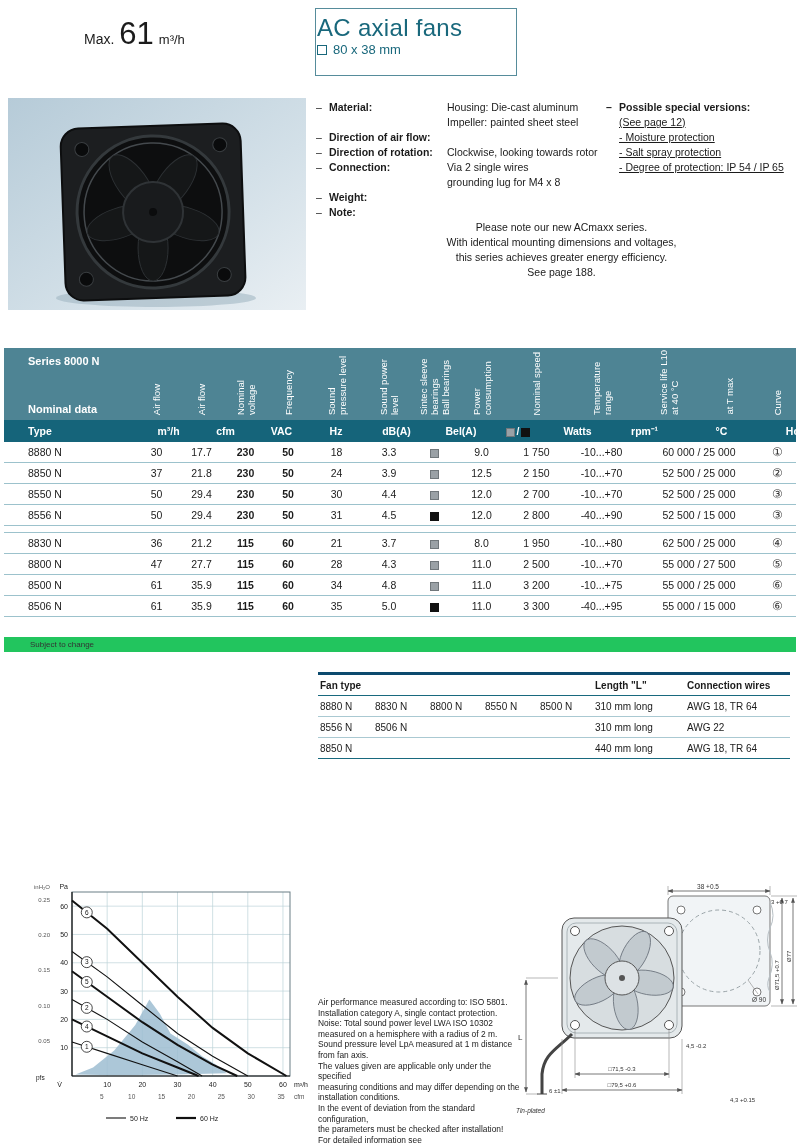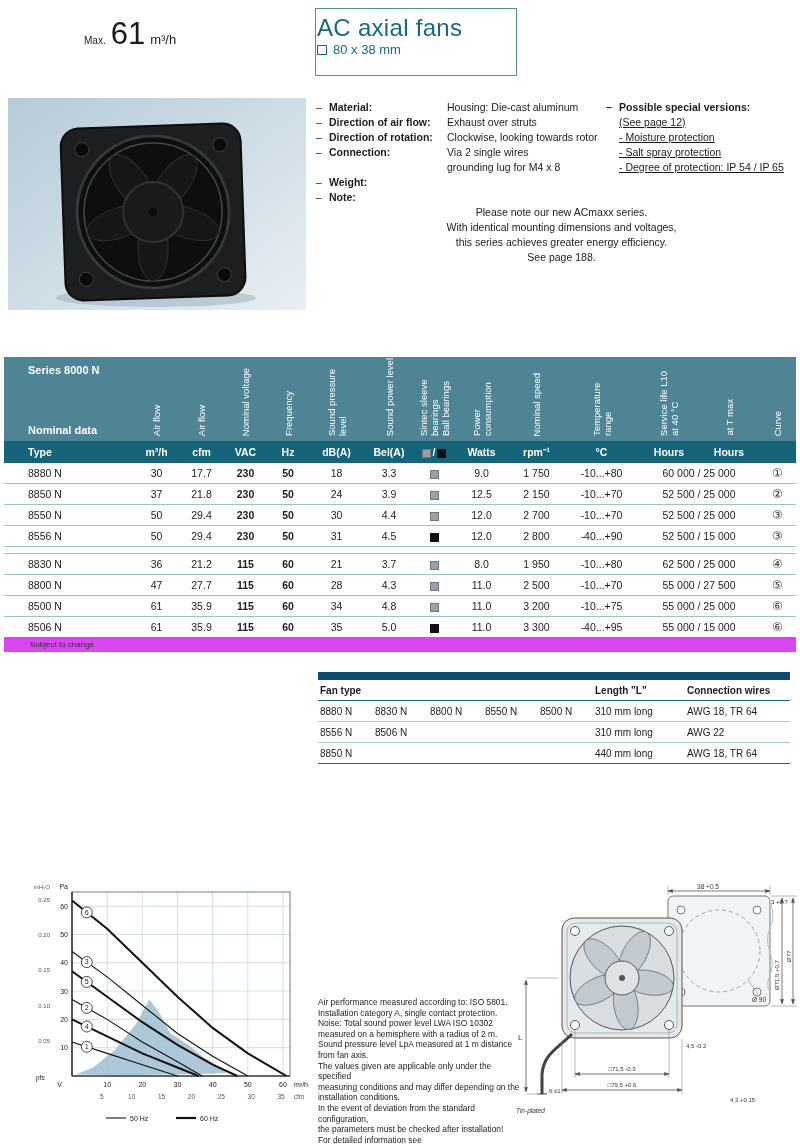--- a/index.html
+++ b/index.html
@@ -1,20 +1,20 @@
 <!DOCTYPE html>
 <html><head>
 <meta charset="utf-8">
 <style>
   html,body{margin:0;padding:0;background:#fff;}
   #page{position:relative;width:800px;height:1144px;background:#fff;overflow:hidden;
         font-family:"Liberation Sans",sans-serif;color:#1b1b1b;}
   
   #max-airflow{position:absolute;left:84px;top:16px;display:flex;align-items:baseline;gap:5px;}
-  #max-airflow .pre{font-size:10px;}
+  #max-airflow .pre{font-size:14px;}
   #max-airflow .big{font-size:31px;}
   #max-airflow .unit{font-size:13px;}
   #title-box{position:absolute;left:315px;top:8px;width:198px;height:56px;
              border:1px solid #568c9b;padding:5px 1px;box-sizing:content-box;}
   #title-box .ttl{font-size:24px;color:#19687c;letter-spacing:.3px;}
   #title-box .sub{display:flex;align-items:center;gap:6px;margin-top:0;color:#19687c;font-size:13px;}
   .sq-icon{width:8px;height:8px;border:1.5px solid #19687c;display:inline-block;}
   
   #photo{position:absolute;left:8px;top:98px;width:298px;height:212px;}
   
@@ -25,47 +25,47 @@
   .spec-val{flex:1;}
   .spec-block{margin-left:13px;text-align:center;}
   #special-versions{position:absolute;left:606px;top:100px;width:190px;font-size:10.5px;line-height:15px;}
   #special-versions .title-row{display:flex;font-weight:bold;}
   #special-versions .lines{margin-left:13px;text-decoration:underline;}
   
   :root{--line:#9cc2cc;--teal-dark:#15647a;--teal-mid:#4e8494;}
   #main-table{position:absolute;left:4px;top:348px;width:792px;}
   .band-row,.unit-row{display:grid;
     grid-template-columns:130px 45px 45px 43px 42px 55px 50px 40px 55px 55px 75px 60px 60px 37px;}
-  .band-row{background:var(--teal-mid);color:#fff;height:84px;margin-top:9px;}
+  .band-row{background:var(--teal-mid);color:#fff;height:72px;}
   .band-first{display:flex;flex-direction:column;justify-content:space-between;
               padding:7px 0 5px 24px;font-weight:bold;font-size:11px;}
   .rot{display:flex;align-items:flex-end;justify-content:center;padding-bottom:5px;overflow:hidden;}
   .rot span{writing-mode:vertical-rl;transform:rotate(180deg);font-size:9.5px;line-height:11px;
             white-space:pre-line;}
   .unit-row{background:var(--teal-dark);color:#fff;font-weight:bold;font-size:10.5px;height:22px;
-            align-items:center;}
+            align-items:center;gap:12px;}
   .unit-row .c{text-align:center;}
   .unit-row .first{text-align:left;padding-left:24px;}
   .t-row{display:grid;height:20px;align-items:center;font-size:10.5px;background:#fff;
     grid-template-columns:130px 45px 45px 43px 42px 55px 50px 40px 55px 55px 75px 120px 37px;
     border-bottom:1px solid var(--line);}
   .t-row .c{text-align:center;}
   .t-row .c-type{text-align:left;padding-left:24px;}
   .t-row .c-vac,.t-row .c-hz{font-weight:bold;}
   .t-row .c-curve{font-size:12px;color:#333;}
   .t-row.gap{margin-top:6px;border-top:1px solid var(--line);}
   .square{display:inline-block;width:7px;height:7px;vertical-align:middle;}
   .square.gray{background:#9aa1a6;border:1px solid #70777b;}
   .square.black{background:#111;border:1px solid #111;}
   .bear-sep{margin:0 2px;font-weight:bold;}
-  #foot-band{position:absolute;left:4px;top:637px;width:792px;height:15px;background:#d946ef;
+  #foot-band{position:absolute;left:4px;top:637px;width:792px;height:15px;background:#22c55e;
              font-size:8px;color:#333;padding-left:26px;box-sizing:border-box;line-height:15px;}
   
   #fan-table{position:absolute;left:318px;top:672px;width:472px;font-size:10px;
-             border-top:8px solid #0c4a6e;}
+             border-top:3px solid #0c4a6e;}
   .ft-head{display:grid;grid-template-columns:275px 92px 105px;height:20px;align-items:center;
            font-weight:bold;border-bottom:1px solid #18697e;}
   .ft-row{display:grid;grid-template-columns:55px 55px 55px 55px 55px 92px 105px;height:20px;
           align-items:center;border-bottom:1px solid #aac9d2;}
   .ft-row:last-child{border-bottom:1px solid #18697e;}
   .ft-cell{padding-left:2px;}
   
   #perf-chart{position:absolute;left:28px;top:880px;}
   #fine-print{position:absolute;left:318px;top:997px;width:205px;font-size:8.4px;line-height:10.6px;}
   #dim-drawing{position:absolute;left:512px;top:882px;}
@@ -119,28 +119,26 @@
       <circle cx="145" cy="114" r="4" fill="#0b0c0d"></circle>
     </g>
   </svg>
 
   <div id="specs">
       <div class="spec-row">
         <span class="dash">–</span>
         <span class="spec-label">Material:</span>
         <span class="spec-val">
           <div>Housing: Die-cast aluminum</div>
+          <div>Impeller: painted sheet steel</div>
         </span>
       </div>
       <div class="spec-row">
         <span class="dash">–</span>
         <span class="spec-label">Direction of air flow:</span>
-        <span class="spec-val">
-          <div>Exhaust over struts</div>
-        </span>
       </div>
       <div class="spec-row">
         <span class="dash">–</span>
         <span class="spec-label">Direction of rotation:</span>
         <span class="spec-val">
           <div>Clockwise, looking towards rotor</div>
         </span>
       </div>
       <div class="spec-row">
         <span class="dash">–</span>

